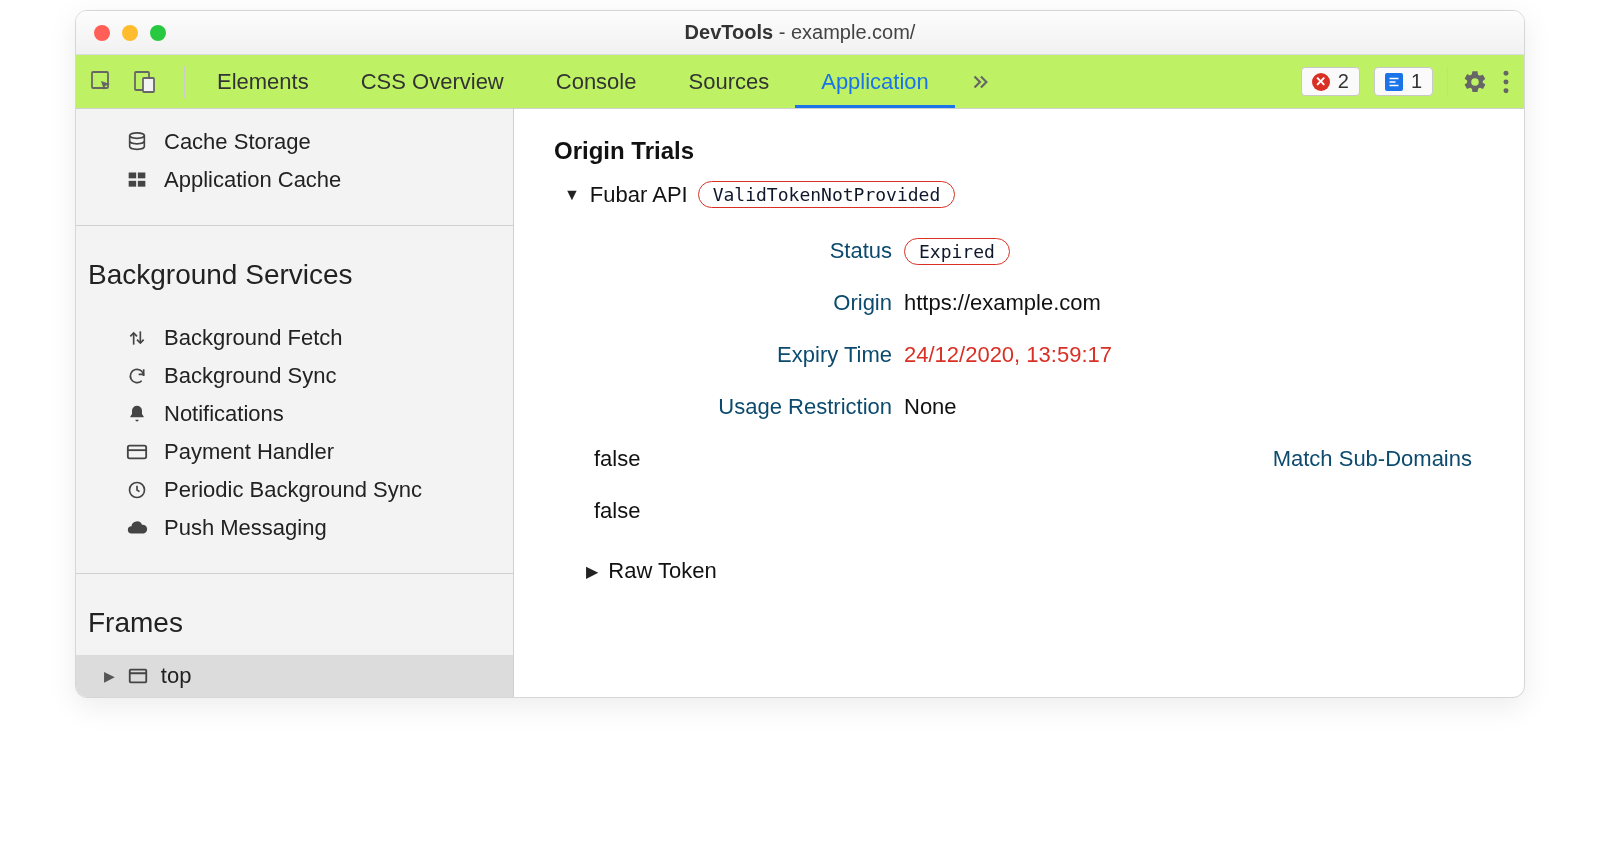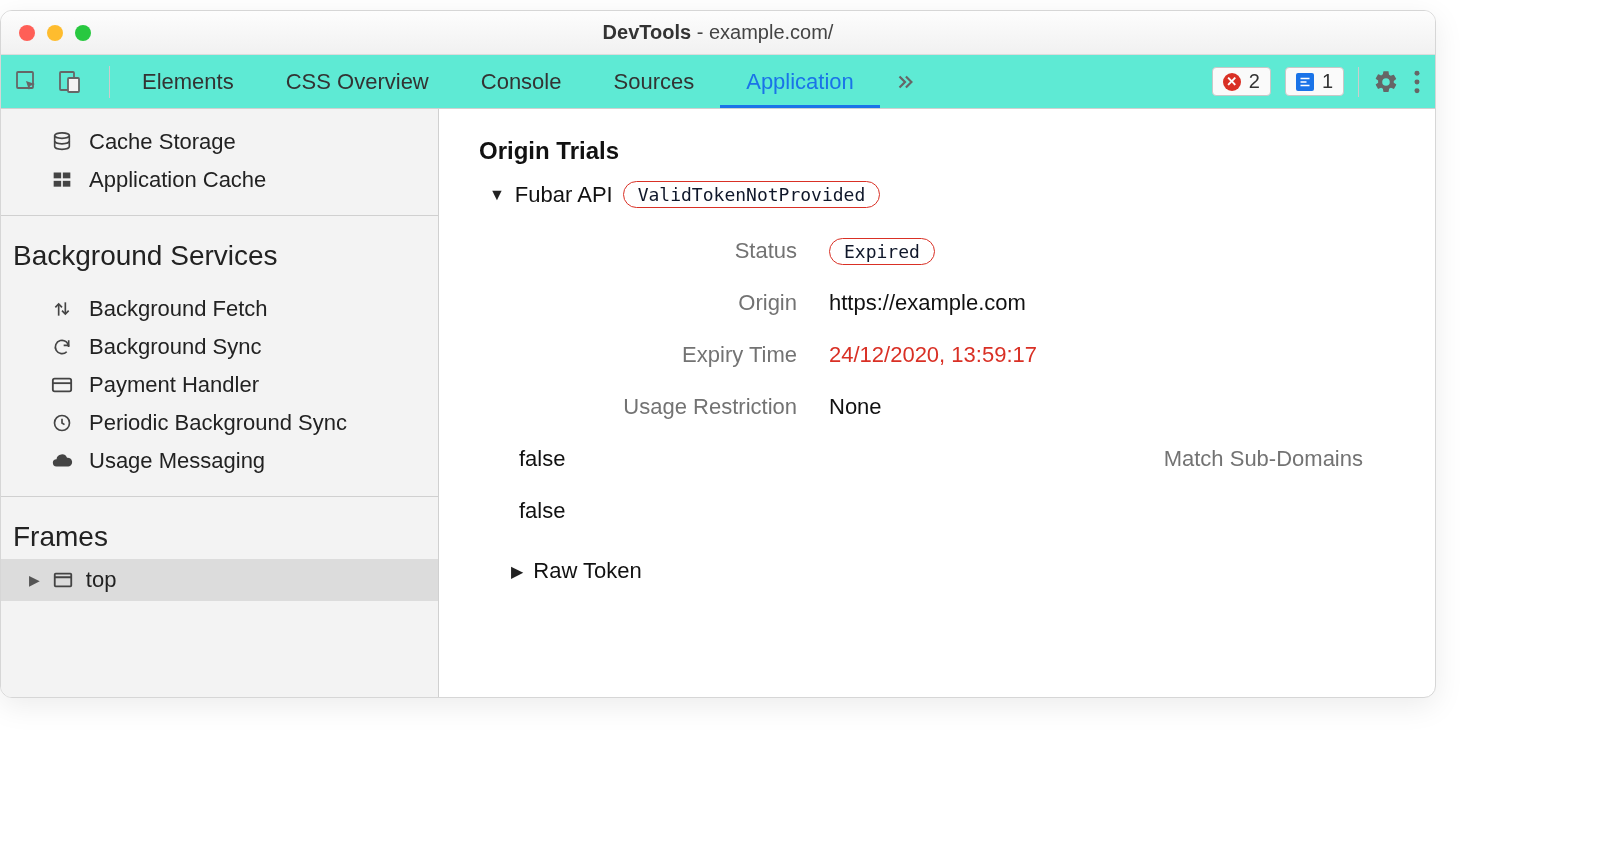--- a/index.html
+++ b/index.html
@@ -1,62 +1,62 @@
 <!DOCTYPE html>
 <html><head>
 <meta charset="utf-8">
 <style>
   * { box-sizing: border-box; margin: 0; padding: 0; }
   html, body { width: 1600px; height: 847px; background: #fff; font-family: "Helvetica Neue", Helvetica, Arial, sans-serif; }
-  .stage { width: 1436px; height: 847px; display: flex; justify-content: center; align-items: flex-start; padding-top: 10px; }
+  .stage { width: 1600px; height: 847px; display: flex; justify-content: center; align-items: flex-start; padding-top: 10px; }
   .window { width: 1450px; border: 1px solid #d6d6d6; border-radius: 12px; overflow: hidden; box-shadow: 0 8px 30px rgba(0,0,0,0.08); background: #fff; }
   
   .titlebar { height: 44px; background: linear-gradient(#fdfdfd,#f1f1f1); border-bottom: 1px solid #dcdcdc; display: flex; align-items: center; position: relative; }
   .traffic { display: flex; gap: 12px; padding-left: 18px; }
   .dot { width: 16px; height: 16px; border-radius: 50%; }
   .dot.red { background: #ff5f57; }
   .dot.yellow { background: #febc2e; }
   .dot.green { background: #28c840; }
   .title { position: absolute; left: 0; right: 0; text-align: center; font-size: 20px; color: #333; pointer-events: none; }
   .title .bold { font-weight: 600; }
   .title .thin { font-weight: 400; color: #444; }
   
-  .toolbar { height: 54px; background: #5eead4; border-bottom: 1px solid #d0d0d0; display: flex; align-items: center; padding: 0 14px; font-size: 22px; color: #555; }
+  .toolbar { height: 54px; background: #bef264; border-bottom: 1px solid #d0d0d0; display: flex; align-items: center; padding: 0 14px; font-size: 22px; color: #555; }
   .toolbar .left-icons { display: flex; align-items: center; gap: 18px; padding-right: 20px; }
   .toolbar .sep { width: 1px; height: 32px; background: #ccc; margin: 0 6px 0 8px; }
   .tabs { display: flex; align-items: stretch; height: 100%; }
   .tab { padding: 0 26px; display: flex; align-items: center; color: #333; font-size: 22px; cursor: default; height: 100%; }
   .tab.active { color: #1a73e8; box-shadow: inset 0 -3px 0 #1a73e8; }
   .toolbar .spacer { flex: 1; }
   .toolbar .right { display: flex; align-items: center; gap: 14px; }
   .badge-btn { display: flex; align-items: center; gap: 8px; border: 1px solid #c8c8c8; border-radius: 4px; padding: 2px 10px; font-size: 20px; color: #333; background: #fafafa; }
   .circle-ic { width: 18px; height: 18px; border-radius: 50%; display: inline-flex; align-items: center; justify-content: center; color: #fff; font-size: 13px; font-weight: 700; }
   .circle-ic.err { background: #d93025; }
   .sq-ic { width: 18px; height: 18px; border-radius: 2px; background: #1a73e8; display: inline-flex; align-items: center; justify-content: center; color: #fff; }
   .gear, .kebab, .chevrons { color: #666; display:flex; align-items:center; }
   .vsep { width: 1px; height: 30px; background: #ccc; }
   
   .body { display: flex; height: 588px; }
-  .sidebar { width: 438px; background: #f3f3f3; border-right: 1px solid #d0d0d0; display: flex; flex-direction: column; font-size: 22px; color: #222; }
+  .sidebar { width: 438px; background: #f3f3f3; border-right: 1px solid #d0d0d0; display: flex; flex-direction: column; font-size: 22px; color: #222; justify-content: space-between; }
   .sb-group { padding: 8px 0 10px 0; }
   .sb-header { padding: 18px 12px 10px 12px; font-size: 28px; color: #222; }
   .sb-item { display: flex; align-items: center; gap: 14px; padding: 6px 12px 6px 48px; }
   .sb-item .ic { width: 26px; display:flex; justify-content:center; color:#555; }
   .sb-divider { height: 1px; background: #d0d0d0; margin: 6px 0; }
   .sb-item.selected { background: #dcdcdc; }
   .sb-frame-row { display: flex; align-items: center; gap: 10px; padding: 8px 12px 8px 28px; }
   .tri { font-size: 14px; color: #555; }
   
   .main { flex: 1; padding: 28px 40px; font-size: 22px; color: #111; }
   .h { font-weight: 700; font-size: 24px; margin-bottom: 16px; }
   .trial-row { display: flex; align-items: center; gap: 10px; margin-bottom: 30px; padding-left: 10px; }
   .trial-name { font-size: 22px; }
   .pill { border: 1.5px solid #d93025; color: #0f172a; border-radius: 999px; padding: 2px 14px; font-family: ui-monospace, Menlo, monospace; font-size: 18px; }
   .kv { display: grid; grid-template-columns: 310px 1fr; row-gap: 26px; margin-left: 40px; margin-bottom: 34px; }
-  .kv .k { text-align: right; padding-right: 32px; color: #737373; font-size: 22px; }
+  .kv .k { text-align: right; padding-right: 12px; color: #0c4a6e; font-size: 22px; }
   .kv .v { font-size: 22px; color: #111; }
   .kv .v .pill { font-size: 18px; }
   .kv .v.red { color: #d93025; font-weight: 400; }
   .raw-row { display: flex; align-items: center; gap: 10px; margin-left: 32px; font-size: 22px; }
   svg { display: block; }
 </style>
 </head>
 <body>
 
 <div class="stage">
@@ -186,20 +186,28 @@
             <span class="ic">
               <svg width="20" height="20" viewBox="0 0 24 24" fill="none" stroke="#444" stroke-width="2">
                   <path d="M20 12a8 8 0 1 0-2.34 5.66"></path>
                   <path d="M20 4v6h-6"></path>
                 </svg>
             </span>
             <span>Background Sync</span>
           </div>
           <div class="sb-item">
             <span class="ic">
+              <svg width="20" height="20" viewBox="0 0 24 24" fill="#444">
+                  <path d="M12 2a6 6 0 0 0-6 6v4l-2 3v1h16v-1l-2-3V8a6 6 0 0 0-6-6zM10 19a2 2 0 0 0 4 0h-4z"></path>
+                </svg>
+            </span>
+            <span>Notifications</span>
+          </div>
+          <div class="sb-item">
+            <span class="ic">
               <svg width="22" height="22" viewBox="0 0 24 24" fill="none" stroke="#444" stroke-width="2">
                   <rect x="2" y="5" width="20" height="14" rx="2"></rect>
                   <line x1="2" y1="10" x2="22" y2="10"></line>
                 </svg>
             </span>
             <span>Payment Handler</span>
           </div>
           <div class="sb-item">
             <span class="ic">
               <svg width="20" height="20" viewBox="0 0 24 24" fill="none" stroke="#444" stroke-width="2">
@@ -208,21 +216,21 @@
                 </svg>
             </span>
             <span>Periodic Background Sync</span>
           </div>
           <div class="sb-item">
             <span class="ic">
               <svg width="22" height="22" viewBox="0 0 24 24" fill="#444">
                   <path d="M19 18H6a4 4 0 0 1 0-8 6 6 0 0 1 11.5-1.5A4.5 4.5 0 0 1 19 18z"></path>
                 </svg>
             </span>
-            <span>Usage Messaging</span>
+            <span>Push Messaging</span>
           </div>
         </div>
         <div class="sb-divider"></div>
         <div class="sb-header" style="padding-bottom:6px;">Frames</div>
         <div class="sb-frame-row selected sb-item" style="padding-left:28px;">
           <span class="tri">▶</span>
           <span class="ic">
             <svg width="22" height="22" viewBox="0 0 24 24" fill="none" stroke="#444" stroke-width="2">
                 <rect x="3" y="5" width="18" height="14" rx="1"></rect>
                 <line x1="3" y1="9" x2="21" y2="9"></line>

